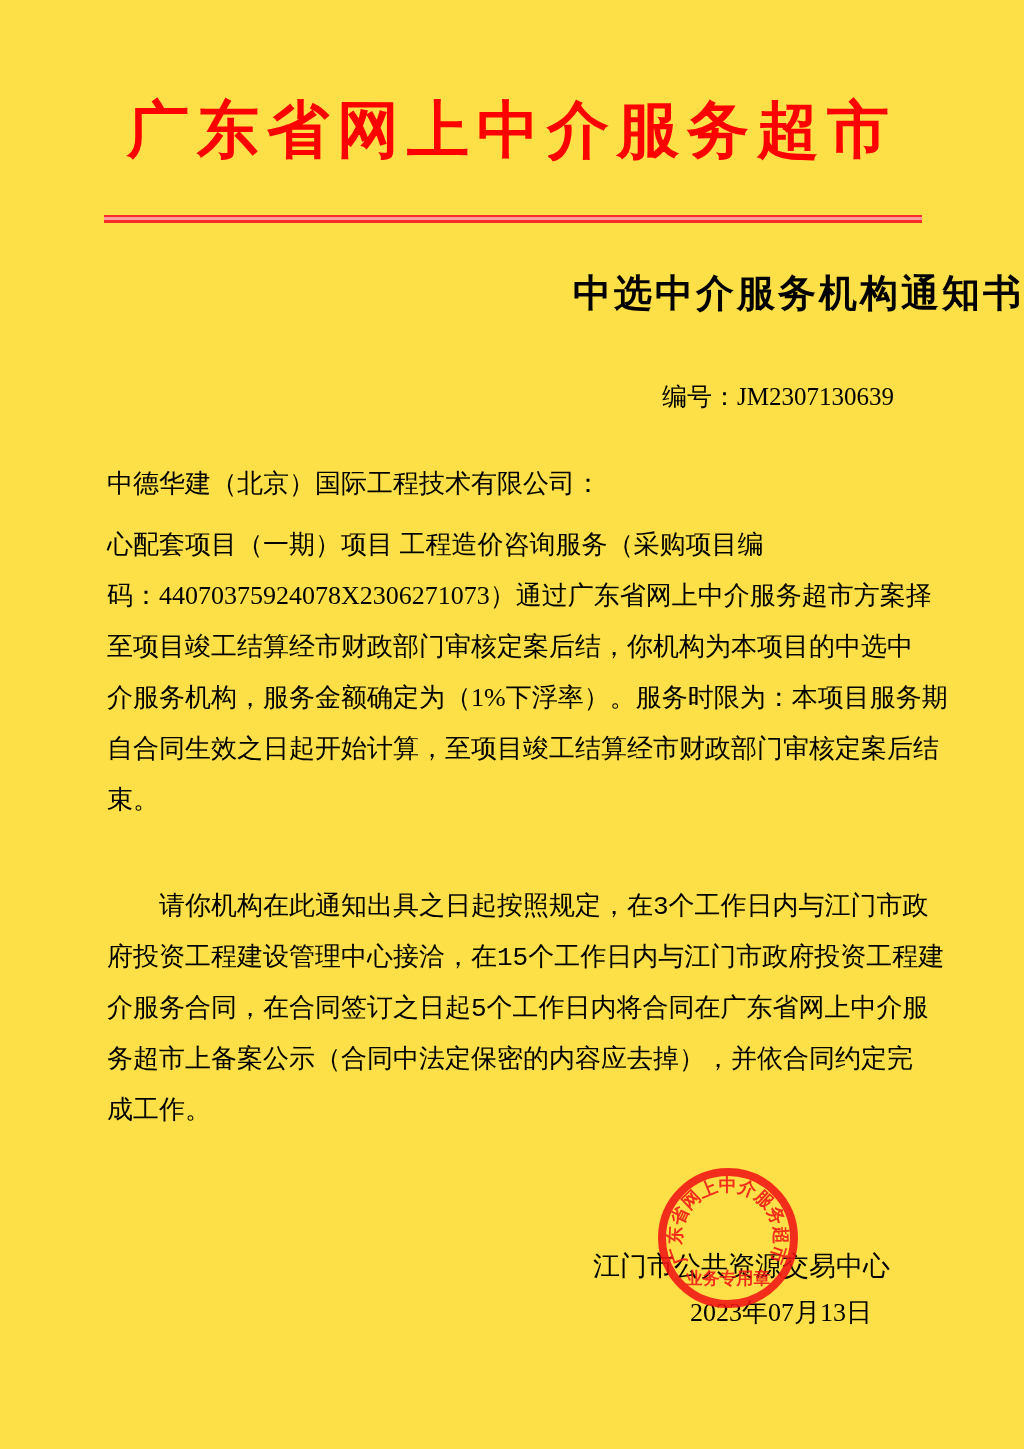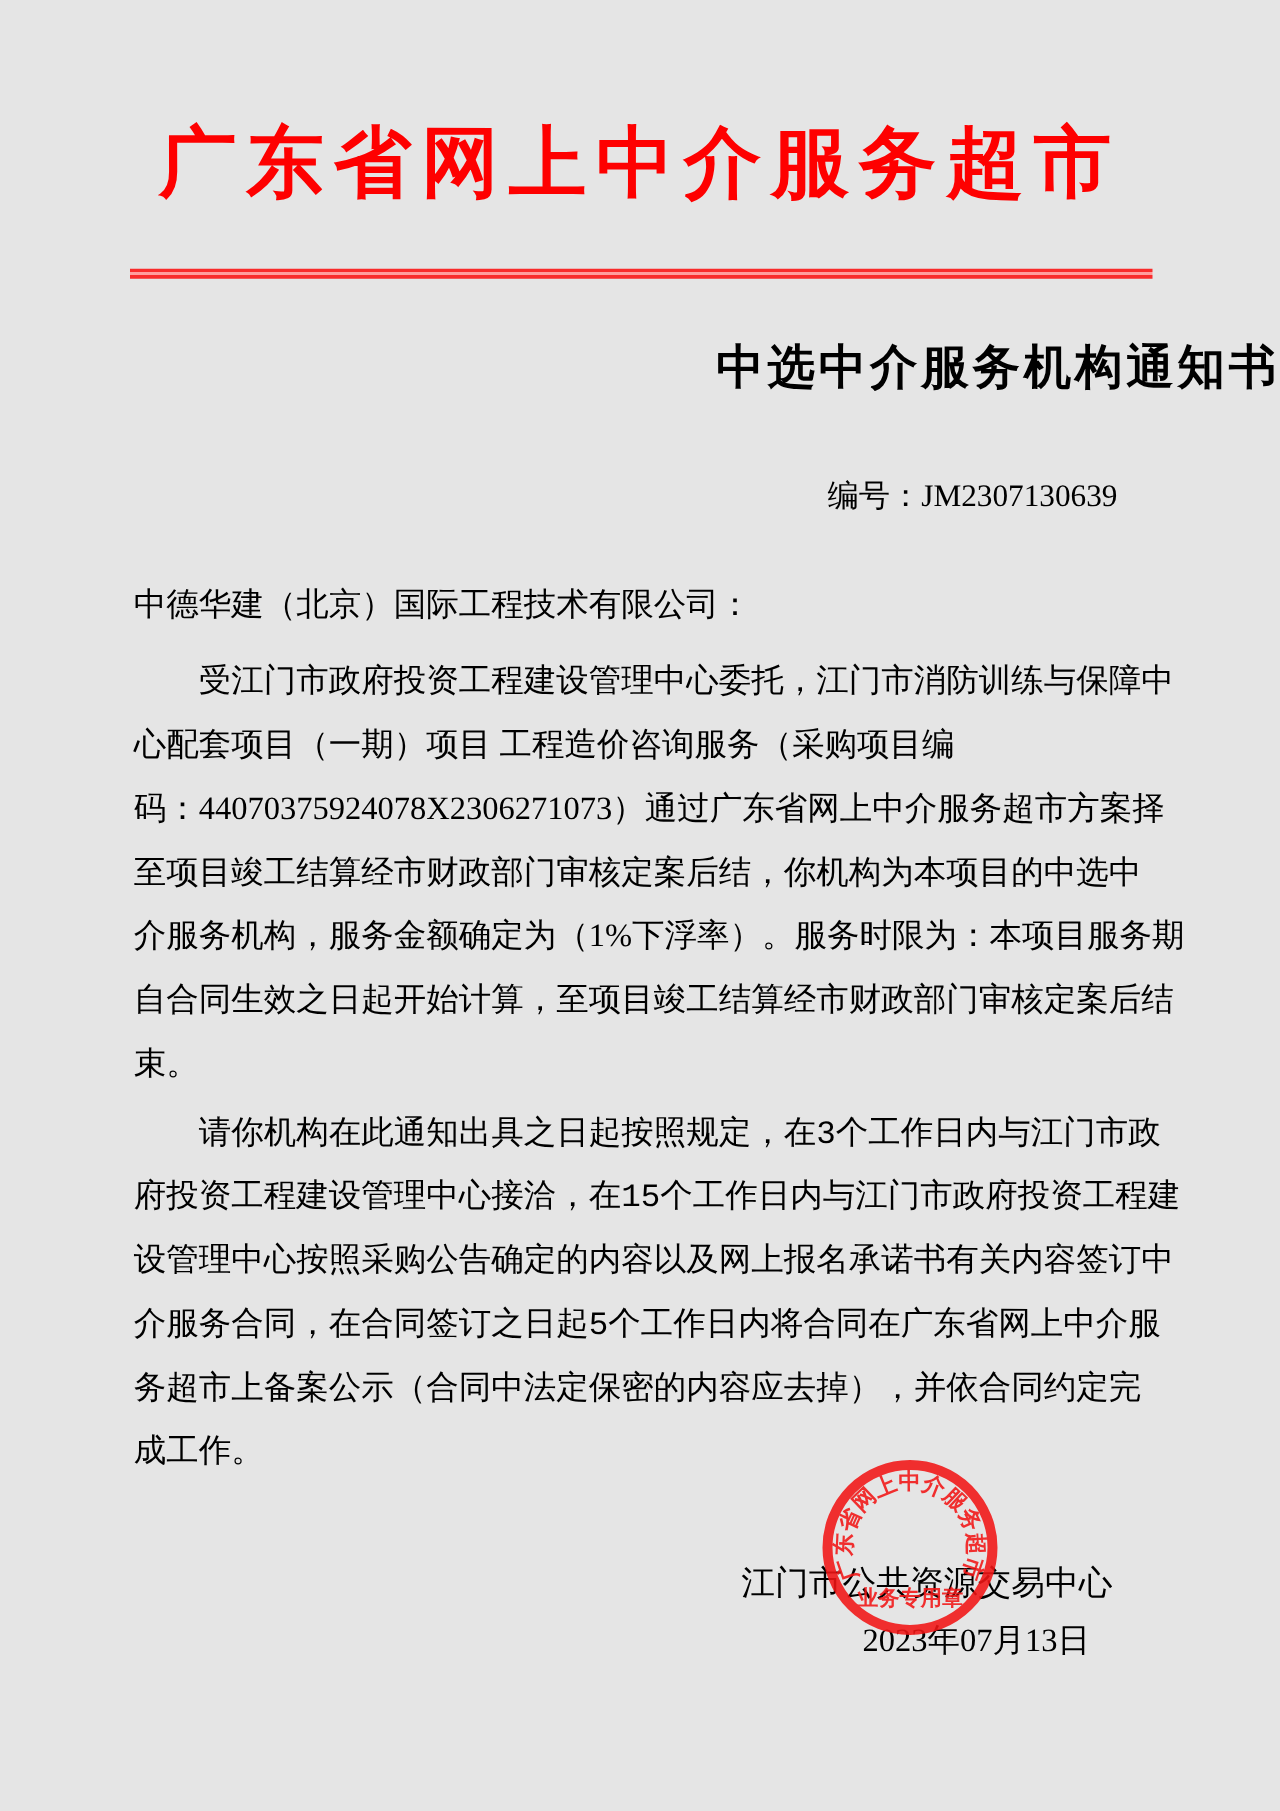--- a/index.html
+++ b/index.html
@@ -2,21 +2,21 @@
 <html><head>
 <meta charset="utf-8">
 <style>
   * { margin: 0; padding: 0; box-sizing: border-box; }
   html, body { background: #ffffff; }
   .page {
     position: relative;
     width: 1024px;
     height: 1449px;
     margin: 0 auto;
-    background: #e5e5e5;
+    background: #fde047;
     font-family: "Liberation Serif", "DejaVu Serif", serif;
     color: #1a1a1a;
     overflow: hidden;
   }
   .org-title {
     position: absolute;
     top: 88px;
     left: 0;
     width: 100%;
     text-align: center;
@@ -119,33 +119,31 @@
 
   <div class="red-rule"></div>
 
   <div class="doc-title">中选中介服务机构通知书</div>
 
   <div class="ref-no">编号：JM2307130639</div>
 
   <div class="recipient">中德华建（北京）国际工程技术有限公司：</div>
 
   <div class="paragraph paragraph-1">
-      <div class="doc-line indent">受江门市政府投资工程建设管理中心委托，江门市消防训练与保障中</div>
       <div class="doc-line">心配套项目（一期）项目 工程造价咨询服务（采购项目编</div>
       <div class="doc-line">码：44070375924078X2306271073）通过广东省网上中介服务超市方案择</div>
       <div class="doc-line">至项目竣工结算经市财政部门审核定案后结，你机构为本项目的中选中</div>
       <div class="doc-line">介服务机构，服务金额确定为（1%下浮率）。服务时限为：本项目服务期</div>
       <div class="doc-line">自合同生效之日起开始计算，至项目竣工结算经市财政部门审核定案后结</div>
       <div class="doc-line">束。</div>
     </div>
 
   <div class="paragraph paragraph-2">
       <div class="doc-line indent">请你机构在此通知出具之日起按照规定，在3个工作日内与江门市政</div>
       <div class="doc-line">府投资工程建设管理中心接洽，在15个工作日内与江门市政府投资工程建</div>
-      <div class="doc-line">设管理中心按照采购公告确定的内容以及网上报名承诺书有关内容签订中</div>
       <div class="doc-line">介服务合同，在合同签订之日起5个工作日内将合同在广东省网上中介服</div>
       <div class="doc-line">务超市上备案公示（合同中法定保密的内容应去掉），并依合同约定完</div>
       <div class="doc-line">成工作。</div>
     </div>
 
   <svg class="stamp" viewBox="0 0 146 146" xmlns="http://www.w3.org/2000/svg">
     <circle cx="73" cy="73" r="66" fill="none" stroke="#f21515" stroke-width="8"></circle>
     <path id="stamp-arc" d="M 32.3 96.5 A 47 47 0 1 1 113.7 96.5" fill="none"></path>
     <text font-size="18" font-weight="bold" fill="#f21515" font-family="Liberation Serif, DejaVu Serif, serif">
       <textPath href="#stamp-arc" startOffset="0" textLength="196" lengthAdjust="spacingAndGlyphs">广东省网上中介服务超市</textPath>

